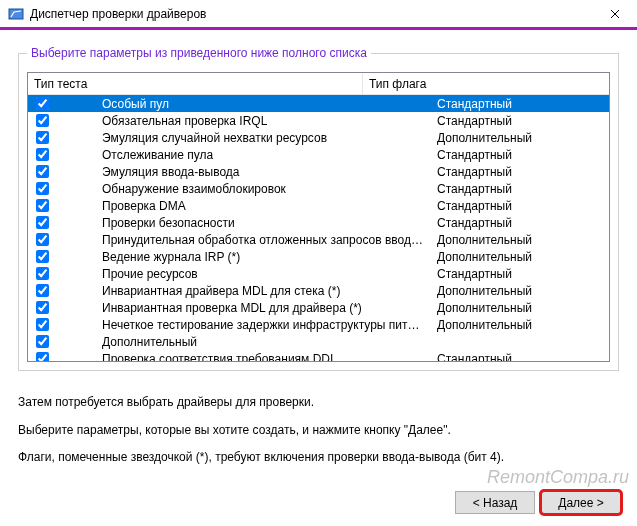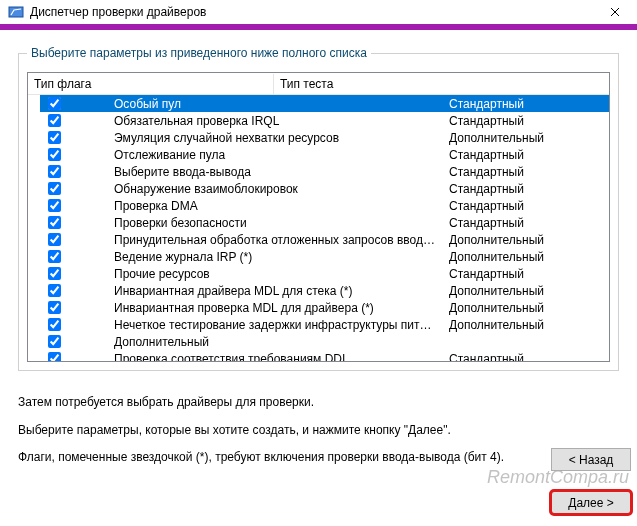--- a/index.html
+++ b/index.html
@@ -10,21 +10,21 @@
   width: 637px;
   height: 526px;
   overflow: hidden;
   position: relative;
 }
 .titlebar {
   height: 30px;
   display: flex;
   align-items: center;
   padding: 0 0 0 8px;
-  border-bottom: 6px solid #a21caf;
+  border-bottom: 3px solid #a21caf;
   background: #fff;
 }
 .titlebar .icon {
   width: 16px; height: 16px;
   margin-right: 6px;
   display: inline-flex;
 }
 .titlebar .title { flex: 1; font-size: 12px; color: #000; }
 .titlebar .close {
   width: 45px; height: 30px;
@@ -36,21 +36,21 @@
   padding: 12px 18px 10px 18px;
 }
 fieldset {
   border: 1px solid #d0d0d0;
   padding: 8px 8px 8px 8px;
   margin-top: 4px;
 }
 legend {
   font-size: 12px;
   padding: 0 4px;
-  color: #0c4a6e;
+  color: #6d28d9;
 }
 .table-wrap {
   border: 1px solid #828790;
   background: #fff;
   height: 290px;
   overflow: hidden;
   margin-top: 4px;
 }
 .thead {
   display: flex;
@@ -69,44 +69,42 @@
 .th:last-child { border-right: none; }
 .col-chk { width: 68px; }
 .col-test { width: 335px; }
 .col-flag { flex: 1; }
 .tbody { }
 .row {
   display: flex;
   height: 17px;
   align-items: center;
   font-size: 12px;
-  margin-left: 12px;
 }
 .row.selected { background: #0078d7; color: #fff; }
 .cell { padding: 0 6px; white-space: nowrap; overflow: hidden; text-overflow: ellipsis; }
 .cell.chk { width: 68px; display: flex; align-items: center; }
 .cell.test { width: 335px; }
 .cell.flag { flex: 1; }
 input[type="checkbox"] {
   width: 13px; height: 13px;
   margin-left: 2px;
 }
 .hints {
   padding: 14px 18px 0 18px;
   font-size: 12px;
   line-height: 1.3;
 }
 .hints p { margin-bottom: 12px; }
 .buttons {
   position: absolute;
   bottom: 12px;
-  right: 6px;
-  display: flex;
-  gap: 20px;
-  flex-direction: column;
+  right: 16px;
+  display: flex;
+  gap: 6px;
 }
 .btn {
   min-width: 80px;
   height: 23px;
   border: 1px solid #adadad;
   background: #e1e1e1;
   font-size: 12px;
   font-family: inherit;
   padding: 0 12px;
   cursor: default;
@@ -143,22 +141,22 @@
         <path d="M1 1 L9 9 M9 1 L1 9" stroke="#000" stroke-width="1"></path>
       </svg>
   </div>
 </div>
 
 <div class="content">
   <fieldset>
     <legend>Выберите параметры из приведенного ниже полного списка</legend>
     <div class="table-wrap">
       <div class="thead">
+        <div class="th col-test">Тип теста</div>
         <div class="th col-flag">Тип флага</div>
-        <div class="th col-test">Тип теста</div>
       </div>
       <div class="tbody" id="tbody">
           <div class="row selected">
             <div class="cell chk">
               <input type="checkbox" checked="" style="">
             </div>
             <div class="cell test">Особый пул</div>
             <div class="cell flag">Стандартный</div>
           </div>
           <div class="row">
@@ -179,21 +177,21 @@
             <div class="cell chk">
               <input type="checkbox" checked="" style="">
             </div>
             <div class="cell test">Отслеживание пула</div>
             <div class="cell flag">Стандартный</div>
           </div>
           <div class="row">
             <div class="cell chk">
               <input type="checkbox" checked="" style="">
             </div>
-            <div class="cell test">Выберите ввода-вывода</div>
+            <div class="cell test">Эмуляция ввода-вывода</div>
             <div class="cell flag">Стандартный</div>
           </div>
           <div class="row">
             <div class="cell chk">
               <input type="checkbox" checked="" style="">
             </div>
             <div class="cell test">Обнаружение взаимоблокировок</div>
             <div class="cell flag">Стандартный</div>
           </div>
           <div class="row">

